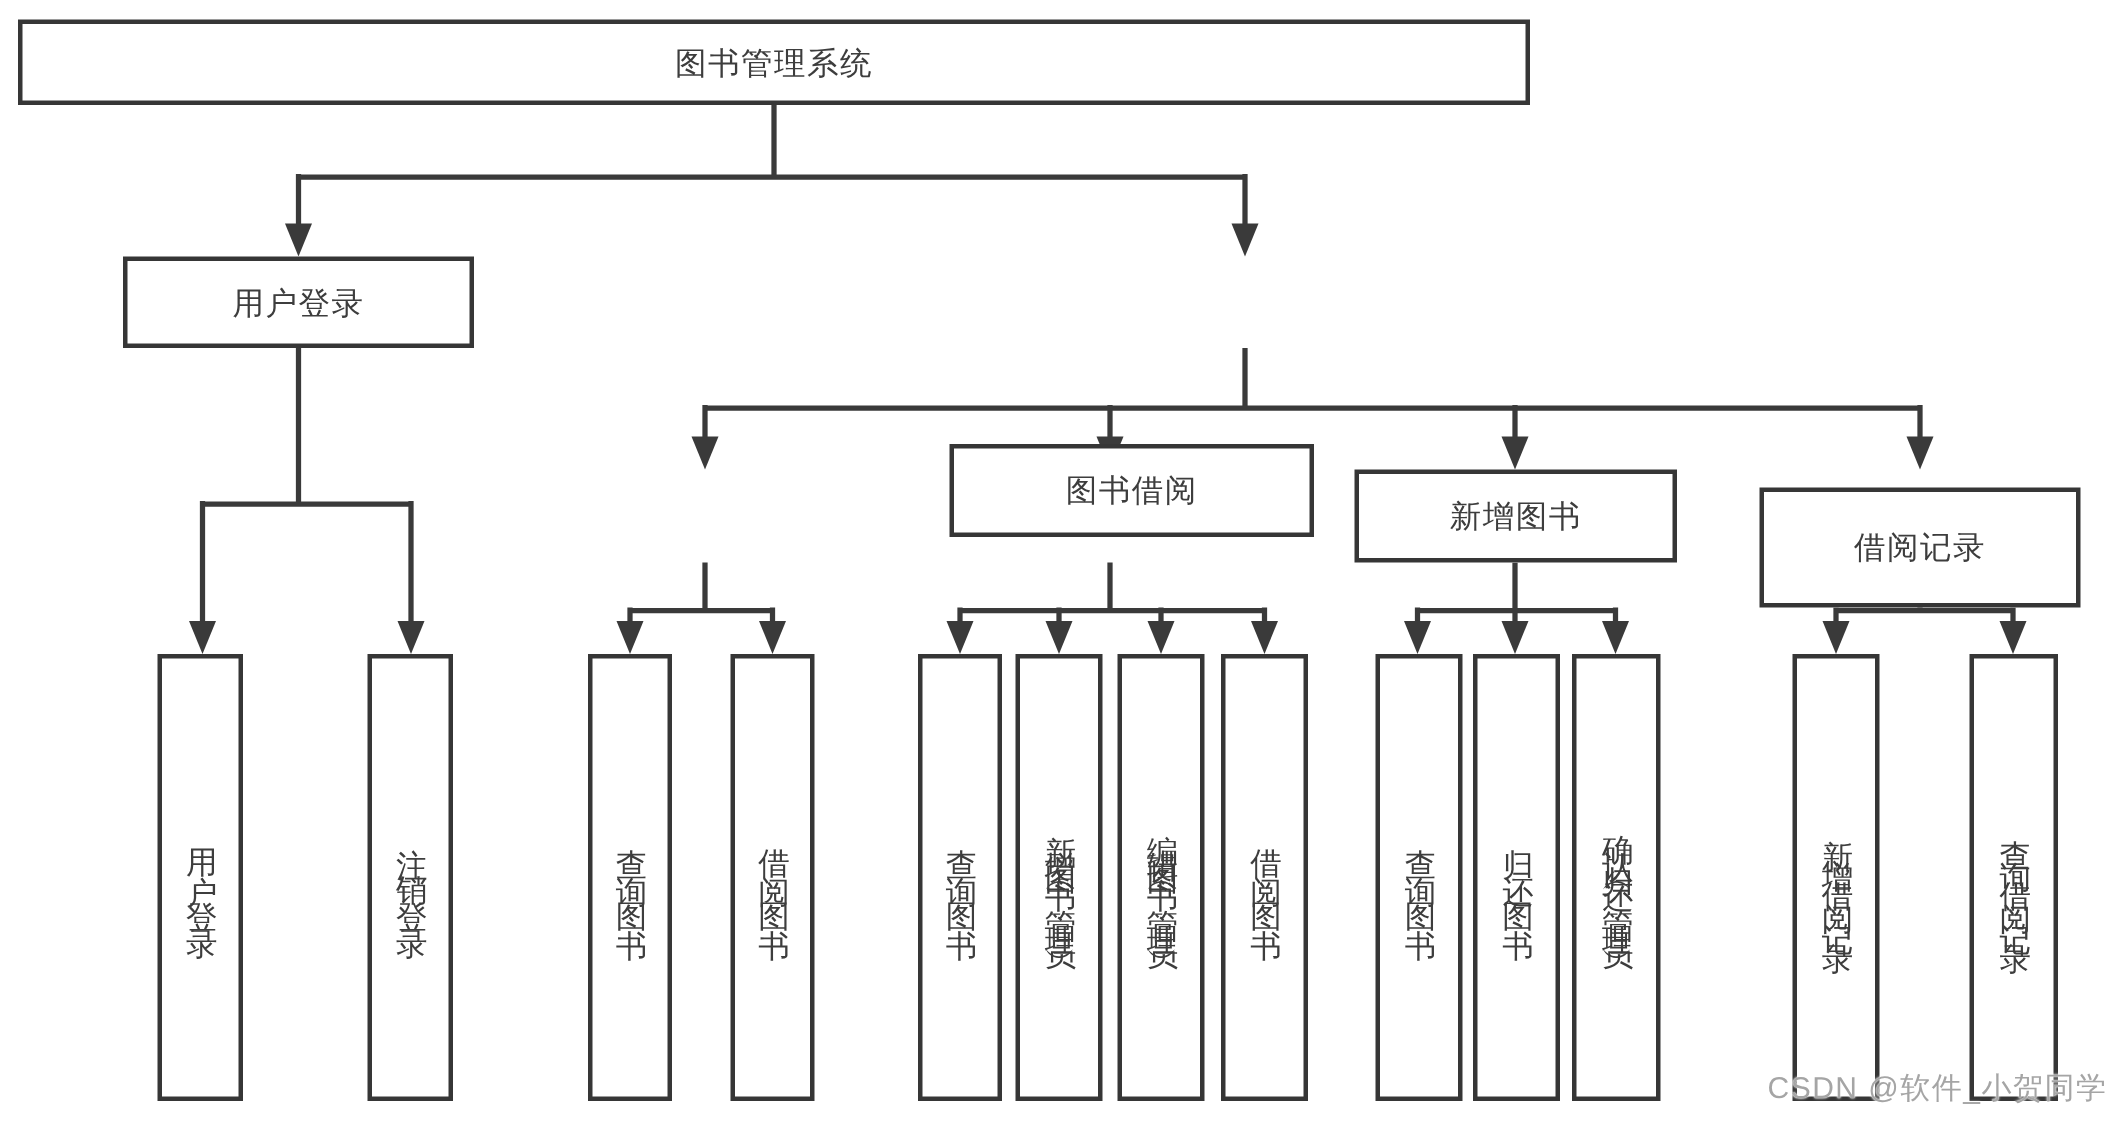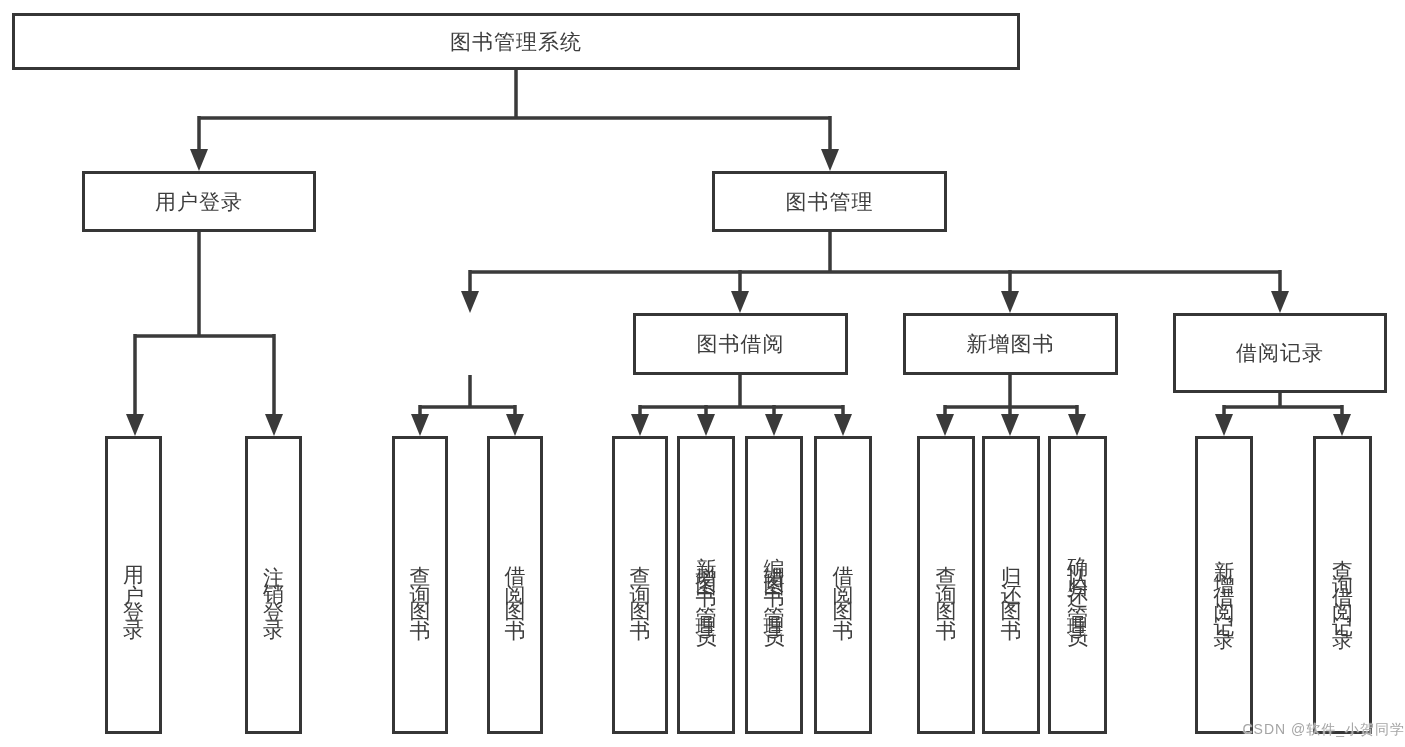--- a/index.html
+++ b/index.html
@@ -33,21 +33,21 @@
   #connectors{
     position:absolute;
     left:0;top:0;
     width:1405px;height:747px;
     pointer-events:none;
   }
   #watermark{
     position:absolute;
     right:10px;
     bottom:8px;
-    font-size:14px;
+    font-size:20px;
     color:#a5a5a5;
     letter-spacing:1px;
     text-shadow:0 0 2px #ffffff, 0 0 1px #ffffff;
     white-space:nowrap;
   }
 </style>
 </head>
 <body>
 
 <div id="canvas">
@@ -79,25 +79,24 @@
       <polygon points="1001,414 1019,414 1010,436"></polygon>
       <polygon points="1068,414 1086,414 1077,436"></polygon>
       <polygon points="1215,414 1233,414 1224,436"></polygon>
       <polygon points="1333,414 1351,414 1342,436"></polygon>
     </g>
   </svg>
 
   <div class="box h" style="left:12px;top:13px;width:1008px;height:57px">图书管理系统</div>
 
   <div class="box h" style="left:82px;top:171px;width:234px;height:61px">用户登录</div>
-  <div class="box h" style="left:712px;top:171px;width:235px;height:61px">图书管理</div>
 
-  <div class="box h" style="left:633px;top:313px;width:215px;height:62px">图书借阅</div>
+  <div class="box h" style="left:633px;top:296px;width:243px;height:62px">图书借阅</div>
   <div class="box h" style="left:903px;top:313px;width:215px;height:62px">新增图书</div>
-  <div class="box h" style="left:1173px;top:313px;width:214px;height:80px">借阅记录</div>
+  <div class="box h" style="left:1173px;top:325px;width:214px;height:80px">借阅记录</div>
 
   <div class="box v ls-lg" style="left:105px;top:436px;width:57px;height:298px">用户登录</div>
   <div class="box v ls-lg" style="left:245px;top:436px;width:57px;height:298px">注销登录</div>
 
   <div class="box v ls-lg" style="left:392px;top:436px;width:56px;height:298px">查询图书</div>
   <div class="box v ls-lg" style="left:487px;top:436px;width:56px;height:298px">借阅图书</div>
 
   <div class="box v ls-lg" style="left:612px;top:436px;width:56px;height:298px">查询图书</div>
   <div class="box v ls-sm" style="left:677px;top:436px;width:58px;height:298px">新增图书（管理员）</div>
   <div class="box v ls-sm" style="left:745px;top:436px;width:58px;height:298px">编辑图书（管理员）</div>

